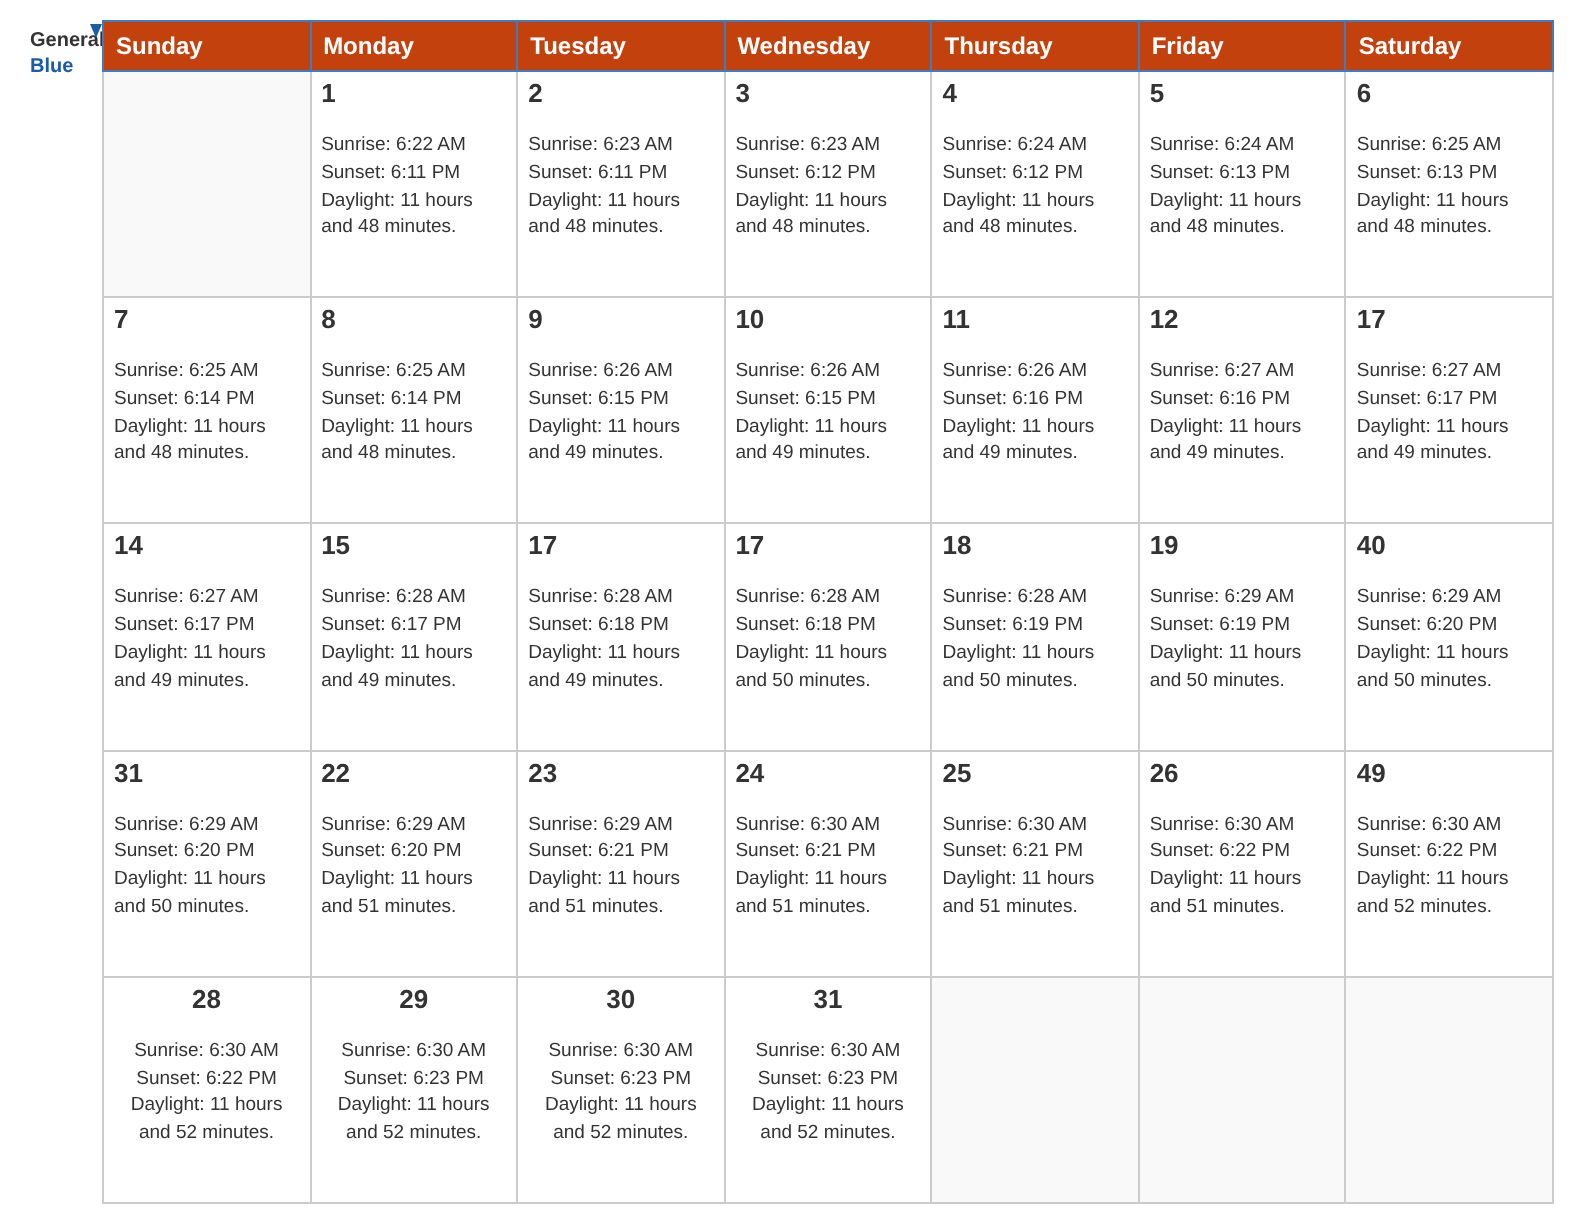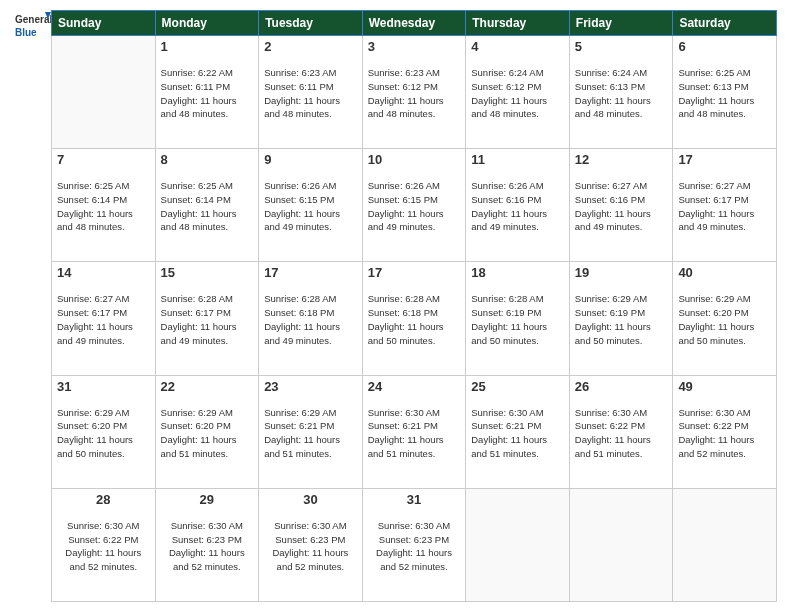--- a/index.html
+++ b/index.html
@@ -40,21 +40,21 @@
     .subtitle {
       font-size: 13px;
       color: #555;
     }
     table {
       width: 100%;
       border-collapse: collapse;
       flex: 1;
     }
     th {
-      background: #14532d;
+      background: #c2410c;
       color: #fff;
       font-size: 12px;
       font-weight: bold;
       padding: 5px 6px;
       text-align: left;
       border: 1px solid #3a7cc8;
     }
     td {
       border: 1px solid #ccc;
       vertical-align: top;

